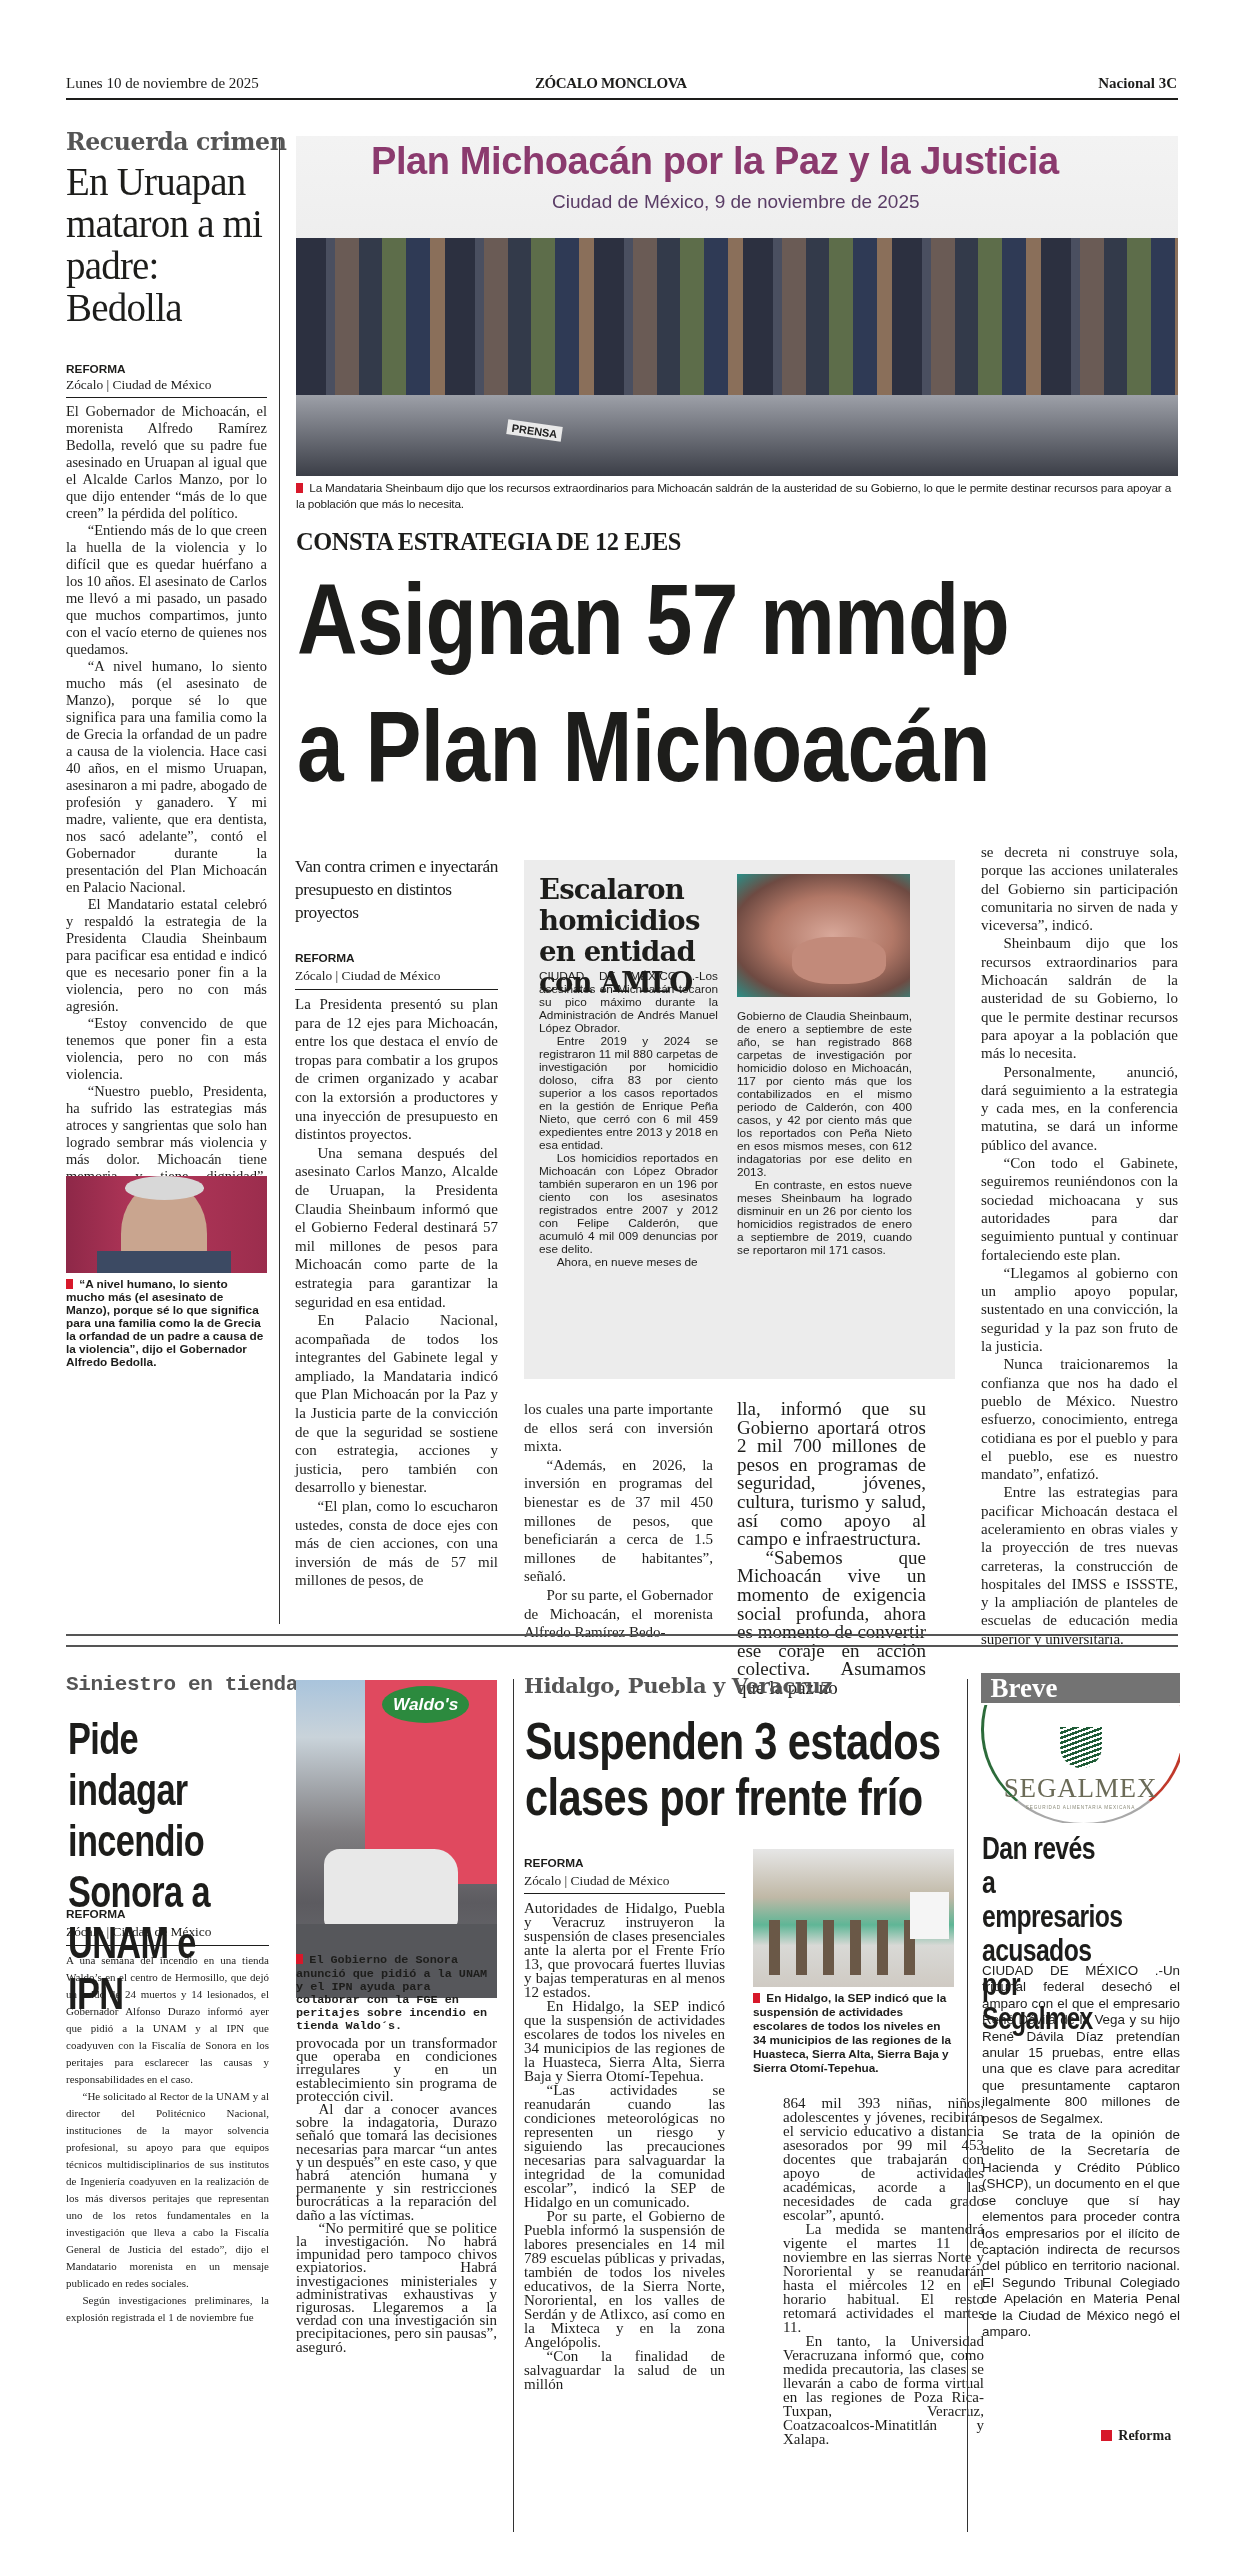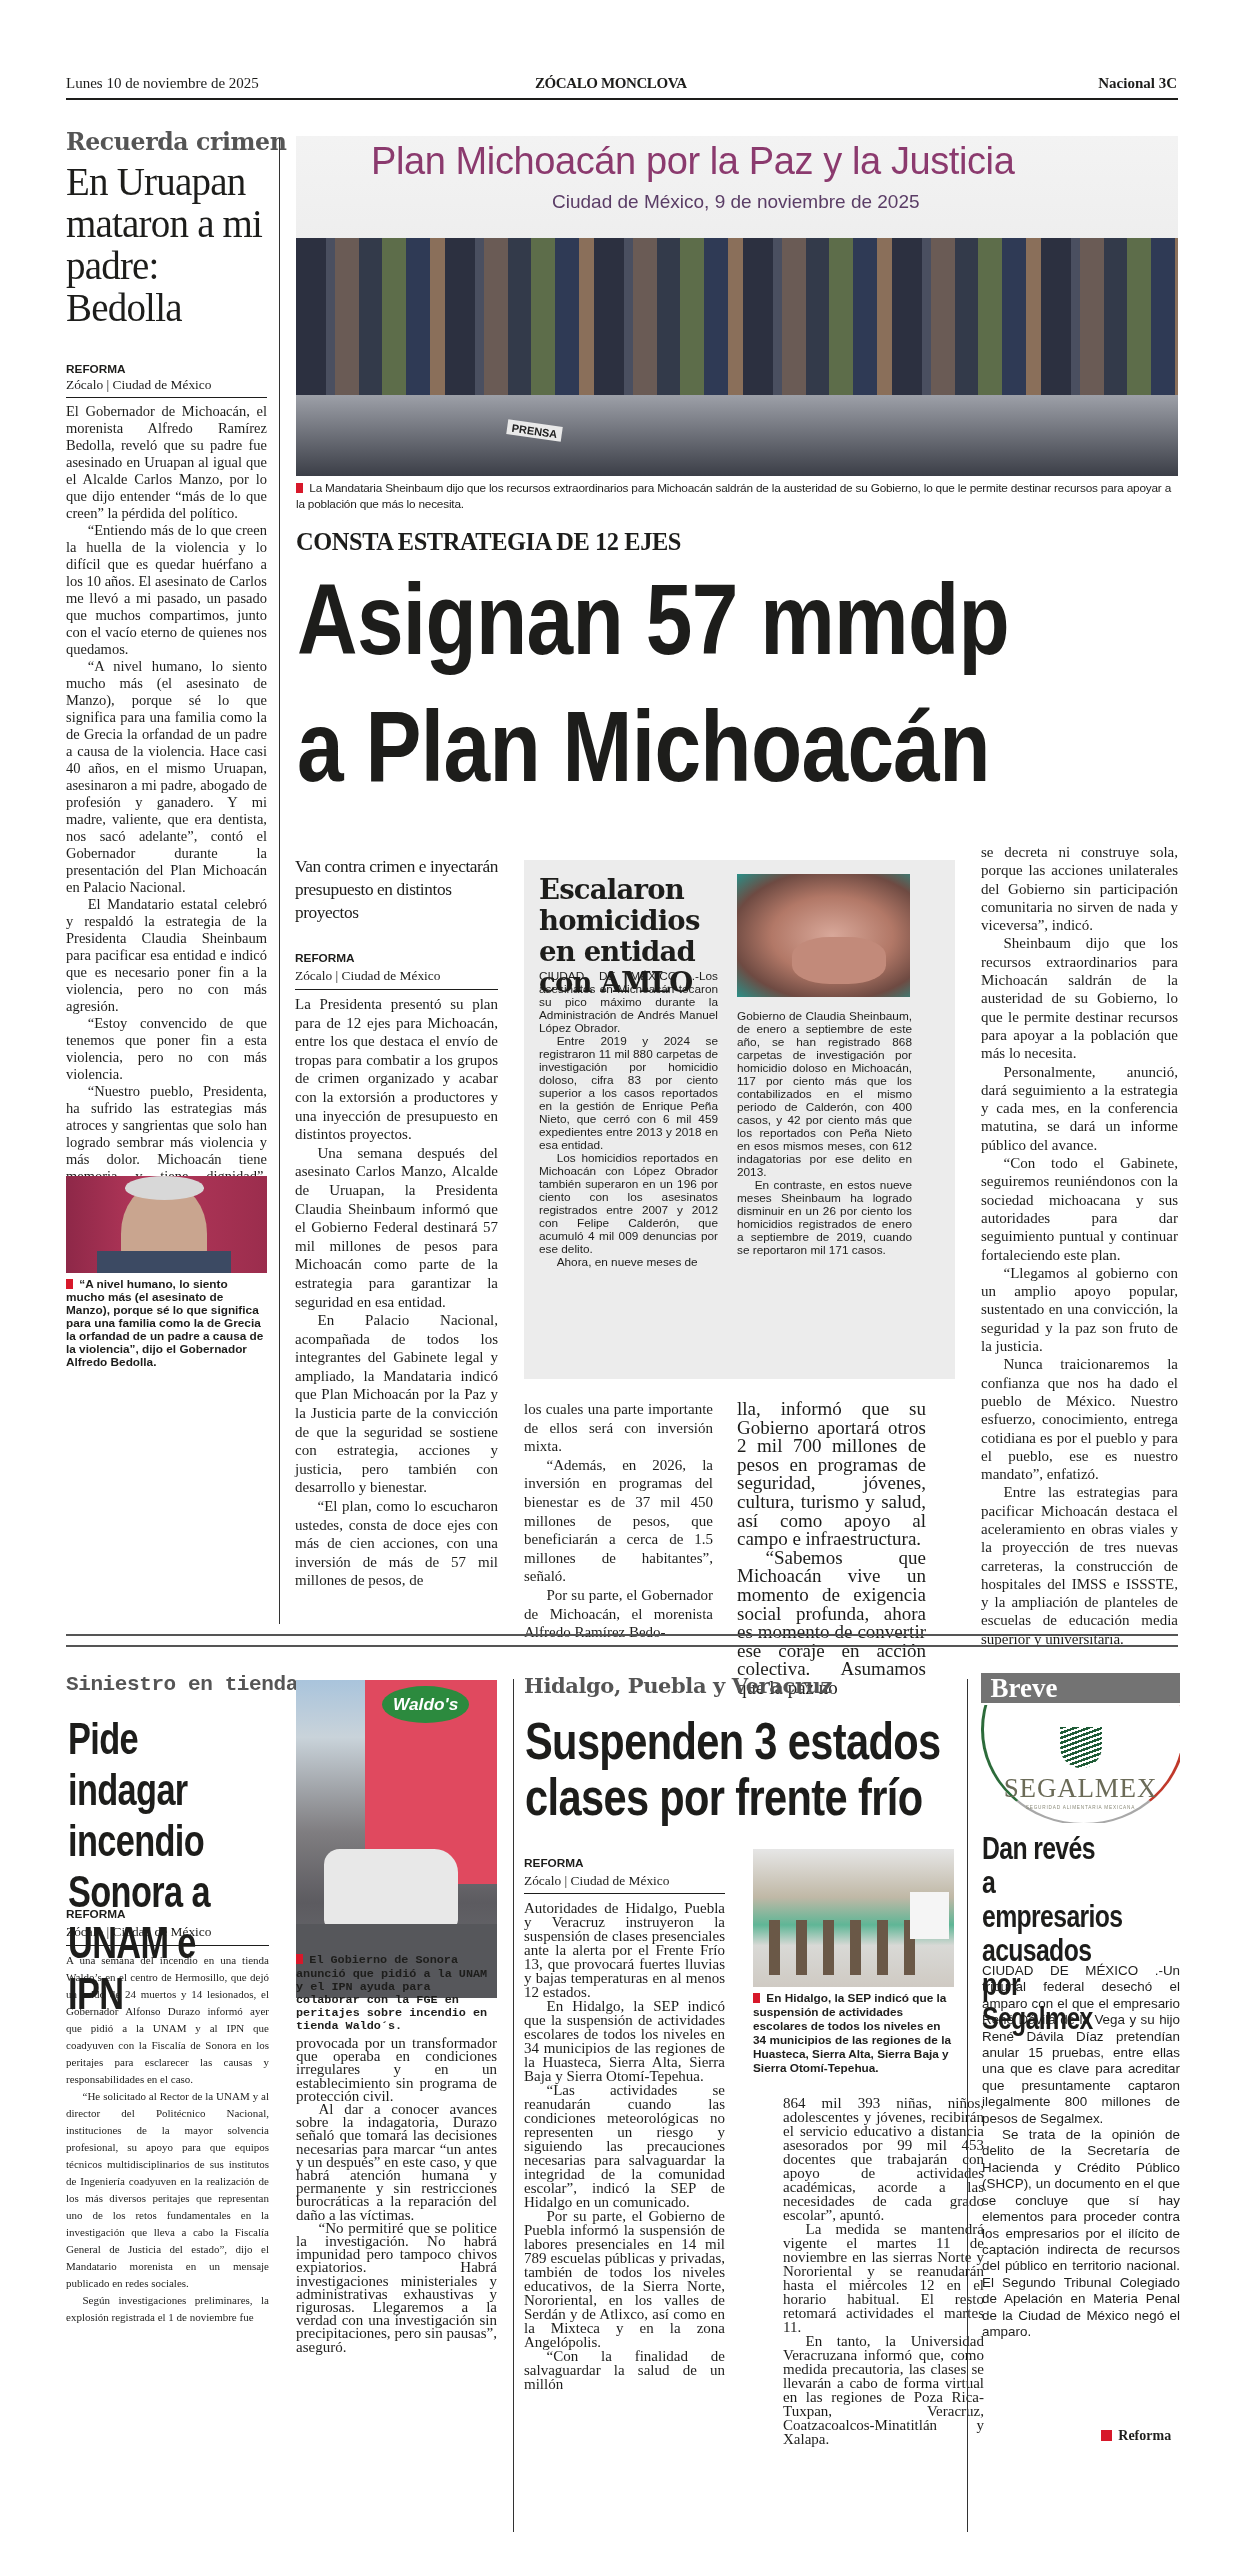--- a/index.html
+++ b/index.html
@@ -48,21 +48,21 @@
   </div>
 <div class="photo" style="left:66px; top:1176px; width:201px; height:97px; background:linear-gradient(90deg,#8e2848 0%,#b4375a 40%,#9b2d4d 100%);">
   <div style="position:absolute; left:55px; top:7.9px; width:86px; height:110px; border-radius:45% 45% 40% 40%; background:#c9a58f;"></div>
   <div style="position:absolute; left:59px; top:0px; width:79px; height:23.6px; border-radius:50%; background:#d8d8d8;"></div>
   <div style="position:absolute; left:31px; top:75px; width:134px; height:31px; background:#3c4a63;"></div>
 </div>
 <div class="abs caption" style="left:66px; top:1278px; width:201px; font-size:11.8px; line-height:13px;"><span class="sq"></span><span>“A nivel humano, lo siento mucho más (el asesinato de Manzo), porque sé lo que significa para una familia como la de Grecia la orfandad de un padre a causa de la violencia”, dijo el Gobernador Alfredo Bedolla.</span></div>
 <div class="vline" style="left:279px; top:138px; height:1486px; width:0.8px;"></div>
 
 <div class="photo" style="left:296px; top:136px; width:882px; height:340px; background:linear-gradient(180deg,#f3f3f3 0%,#ececec 45%,#c8c8cc 70%,#6e7079 100%);">
-  <div class="sans" style="position:absolute; left:75px; top:3.9px; font-size:38px; font-weight:normal; color:#8b3a6e; letter-spacing:-0.4px;text-align:right;">Plan Michoacán por la Paz y la Justicia</div>
+  <div class="sans" style="position:absolute; left:75px; top:3.9px; font-size:38px; font-weight:bold; color:#8b3a6e; letter-spacing:-0.4px;text-align:right;">Plan Michoacán por la Paz y la Justicia</div>
   <div class="sans" style="position:absolute; left:256px; top:55px; font-size:19px; color:#5a3d66;">Ciudad de México, 9 de noviembre de 2025</div>
   <div style="position:absolute; left:0; top:102px; width:882px; height:157px; background:repeating-linear-gradient(90deg,#2c3040 0 30px,#4a4f60 30px 39px,#6a5b55 39px 63px,#333a4a 63px 86px,#5d6d4a 86px 110px,#2f3a55 110px 134px,#8a6f5a 134px 149px);"></div>
   <div style="position:absolute; left:0; top:259px; width:882px; height:81px; background:linear-gradient(180deg,#9da0a8 0%,#3b3e47 100%);"></div>
   <div class="sans" style="position:absolute; left:211px; top:287px; font-size:11px; font-weight:bold; color:#222; background:#e9e9e9; padding:1.6px 4.7px; transform:rotate(8deg);">PRENSA</div>
 </div>
 <div class="abs" style="left:296px; top:481px; width:882px; font-family:'Liberation Sans',sans-serif; font-size:11.8px; line-height:15.7px; letter-spacing:-0.2px;"><span class="caption"><span class="sq"></span></span><span>La Mandataria Sheinbaum dijo que los recursos extraordinarios para Michoacán saldrán de la austeridad de su Gobierno, lo que le permite destinar recursos para apoyar a la población que más lo necesita.</span></div>
 
 <div class="abs serif" style="left:296px; top:528px; font-size:24.4px; font-weight:bold; letter-spacing:-0.4px;">CONSTA ESTRATEGIA DE 12 EJES</div>
 <div class="abs condensed" style="left:297px; top:560px; font-size:101px; line-height:118px; transform:scaleX(0.83);">Asignan 57 mmdp</div>
 <div class="abs condensed" style="left:297px; top:687px; font-size:101px; line-height:118px; transform:scaleX(0.83);">a Plan Michoacán</div>

